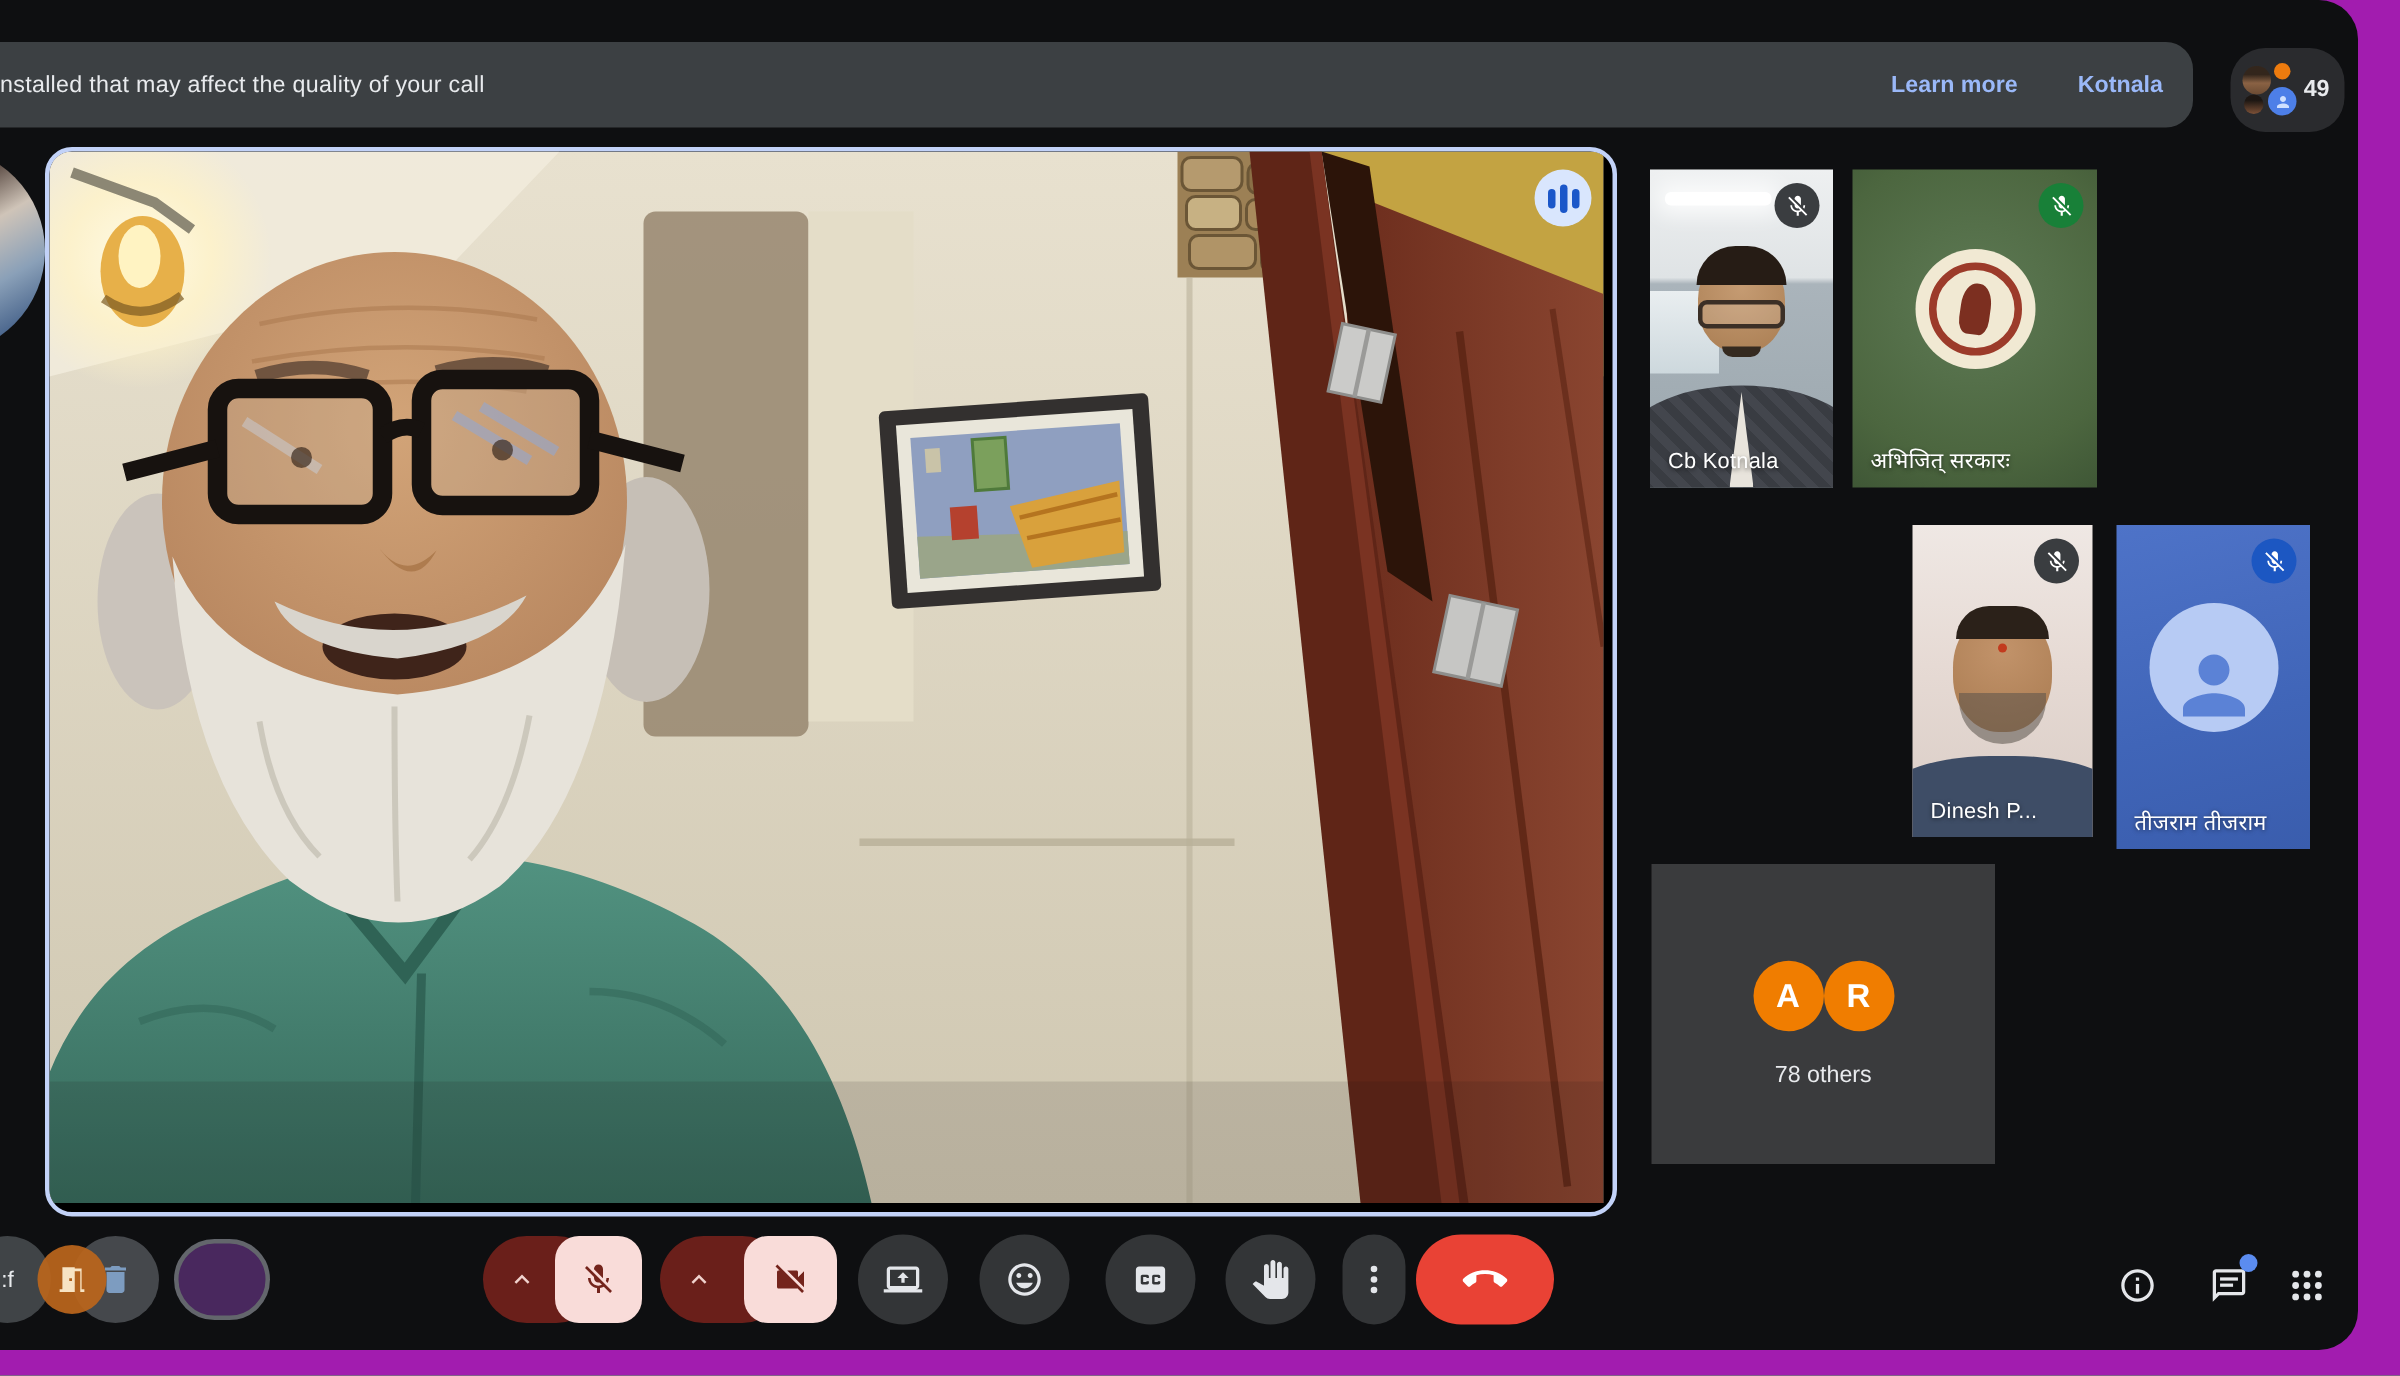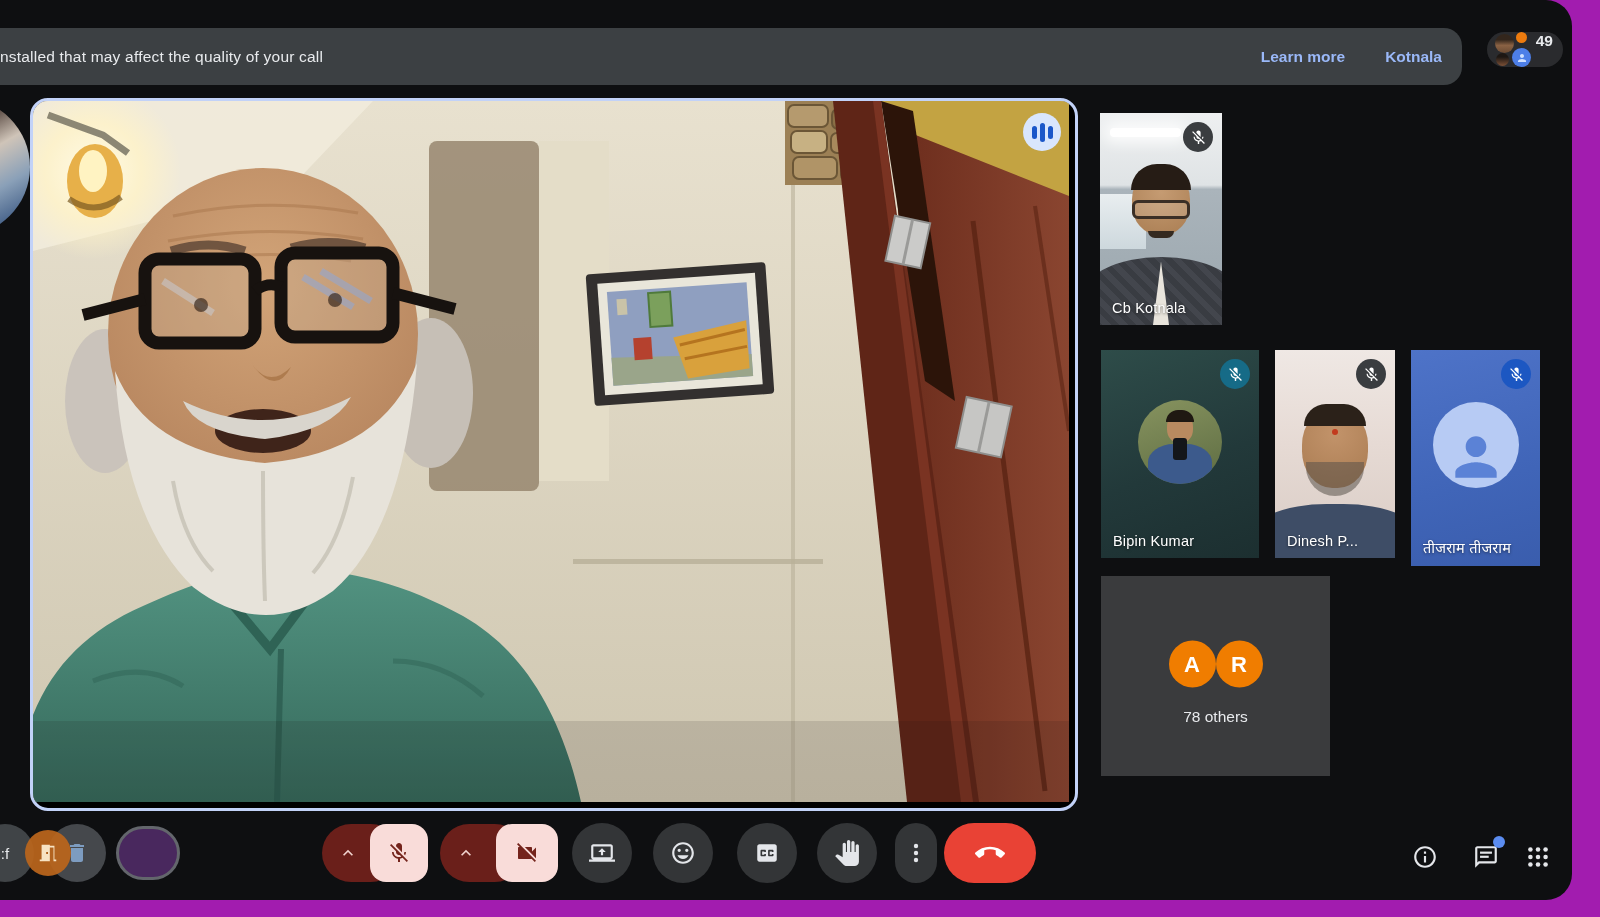--- a/index.html
+++ b/index.html
@@ -4,21 +4,21 @@
 <style>
   html,body{margin:0;padding:0;}
   body{font-family:"Liberation Sans",sans-serif;background:#eef1fa;}
   .pg{position:relative;width:1600px;height:917px;overflow:hidden;background:#a21caf;}
   .app{position:absolute;left:0;top:0;width:1572px;height:900px;background:#0e0f11;border-radius:0 26px 26px 0;}
 
   
   .notice{position:absolute;left:0;top:28px;width:1462px;height:57px;background:#3c4043;border-radius:0 18px 18px 0;display:flex;align-items:center;padding-right:20px;box-sizing:border-box;}
   .notice-msg{font-size:15.5px;color:#e8eaed;white-space:nowrap;overflow:hidden;flex:1;letter-spacing:.2px;}
   .notice-link{font-size:15.5px;font-weight:700;color:#9ab8f8;margin-left:40px;cursor:pointer;white-space:nowrap;}
-  .count-pill{position:absolute;left:1487px;top:32px;width:76px;height:35px;border-radius:23px;background:#2a2b2e;display:flex;padding:0 10px 0 8px;box-sizing:border-box;}
+  .count-pill{position:absolute;left:1487px;top:32px;width:76px;height:56px;border-radius:23px;background:#2a2b2e;display:flex;align-items:center;padding:0 10px 0 8px;box-sizing:border-box;}
   .avset{position:relative;width:34px;height:36px;flex:0 0 auto;}
   .av{position:absolute;border-radius:50%;}
   .av1{left:0;top:2px;width:19px;height:19px;background:linear-gradient(180deg,#33261c 30%,#8a6244 60%,#6b4b33);}
   .avdot{left:21px;top:0;width:11px;height:11px;background:#ed7b0e;}
   .av2{left:1px;top:21px;width:13px;height:13px;background:linear-gradient(180deg,#1d1713 30%,#7d5137);}
   .av3{left:17px;top:16px;width:19px;height:19px;background:#4d7fe8;display:flex;align-items:center;justify-content:center;}
   .av3 svg{width:12px;height:12px;fill:#cfe0ff;}
   .count-num{margin-left:auto;color:#e8eaed;font-size:15.5px;font-weight:700;}
 
   
@@ -293,36 +293,35 @@
       <div class="spect"></div>
       <div class="mus"></div>
       <div class="mic-badge" style="background:#3a3d40">
           <svg viewBox="0 0 24 24">
             <use href="#i-mic-off"></use>
           </svg>
         </div>
       <span class="tname">Cb Kotnala</span>
     </div>
 
-
-
-    <div class="tile t4">
-      <div class="avatar-circ photo">
-        <div class="bd"></div>
-          <div class="hd"></div>
-          <div class="hh"></div>
-          <div class="ph"></div>
-      </div>
-      <div class="mic-badge" style="background:#166b87">
+    <div class="tile t2">
+      <div class="avatar-circ logo">
+          <div class="ring">
+            <div class="fig"></div>
+          </div>
+        </div>
+      <div class="mic-badge" style="background:#188038">
           <svg viewBox="0 0 24 24">
             <use href="#i-mic-off"></use>
           </svg>
         </div>
-      <span class="tname">Bipin Kumar</span>
-    </div>
+      <span class="tname">अभिजित् सरकारः</span>
+    </div>
+
+
 
     <div class="tile t5">
       <div class="torso"></div>
       <div class="head"></div>
       <div class="hair"></div>
       <div class="tilak"></div>
       <div class="stub"></div>
       <div class="mic-badge" style="background:#3a3d40">
           <svg viewBox="0 0 24 24">
             <use href="#i-mic-off"></use>

